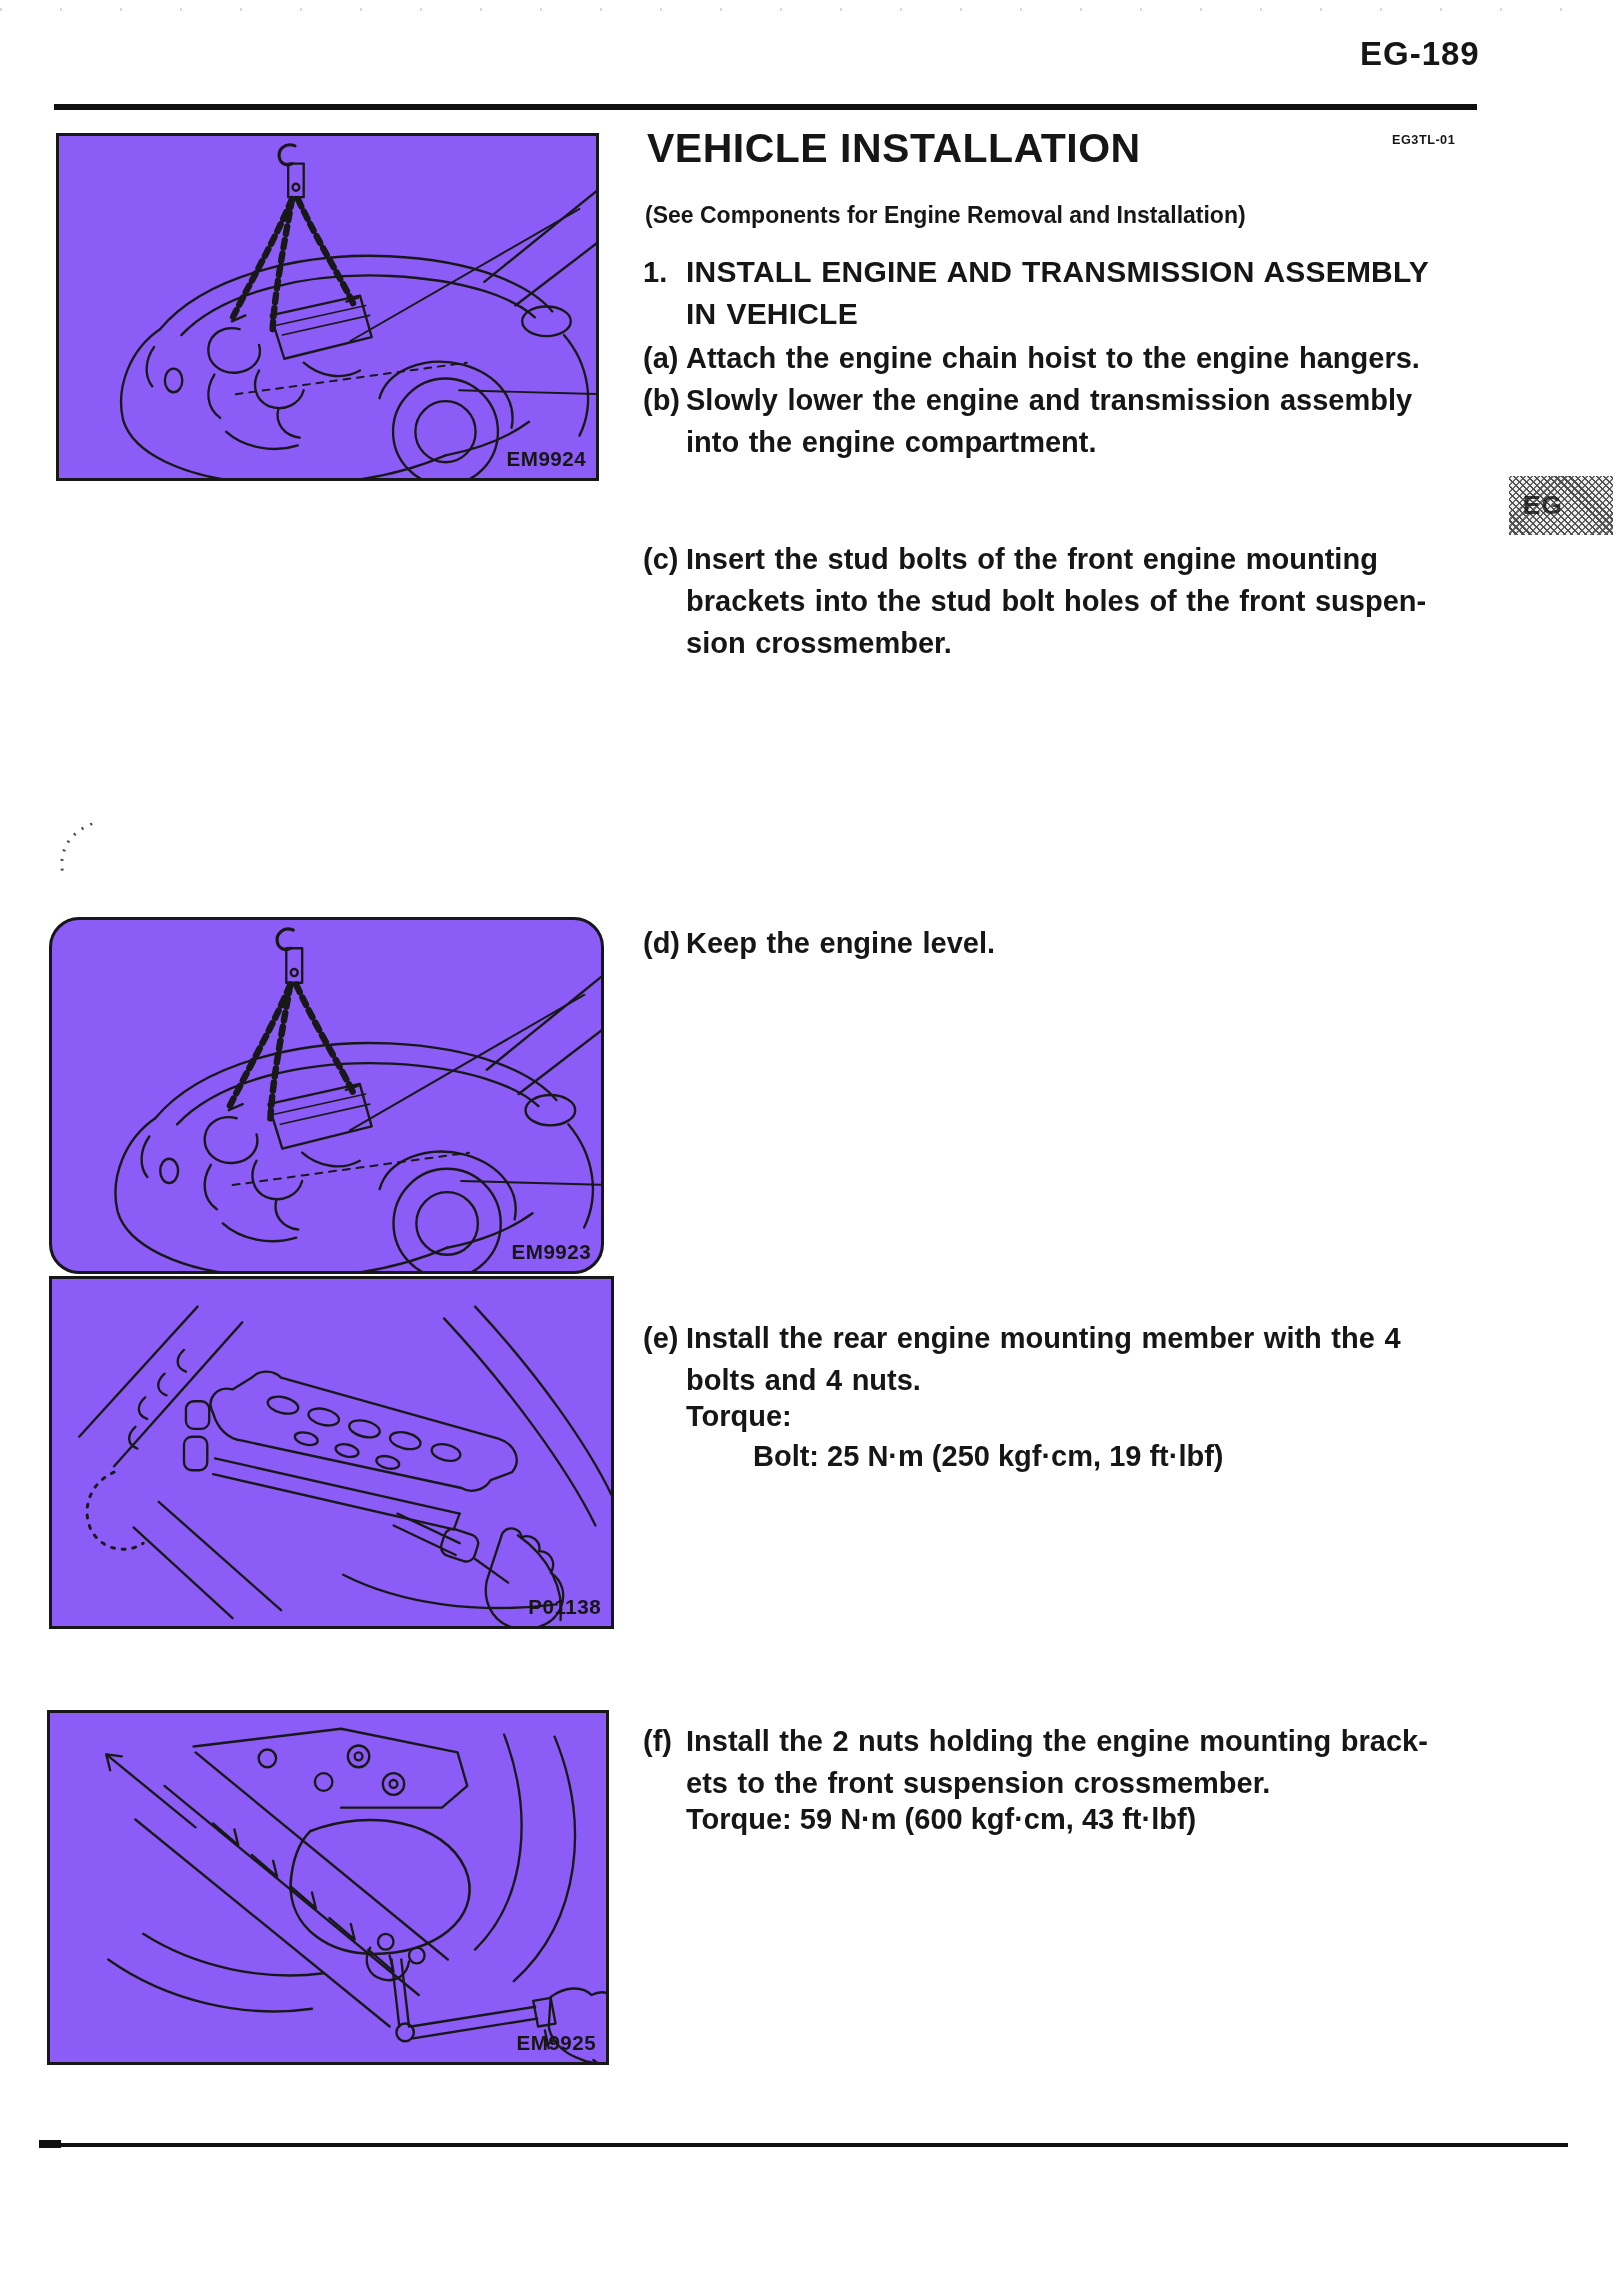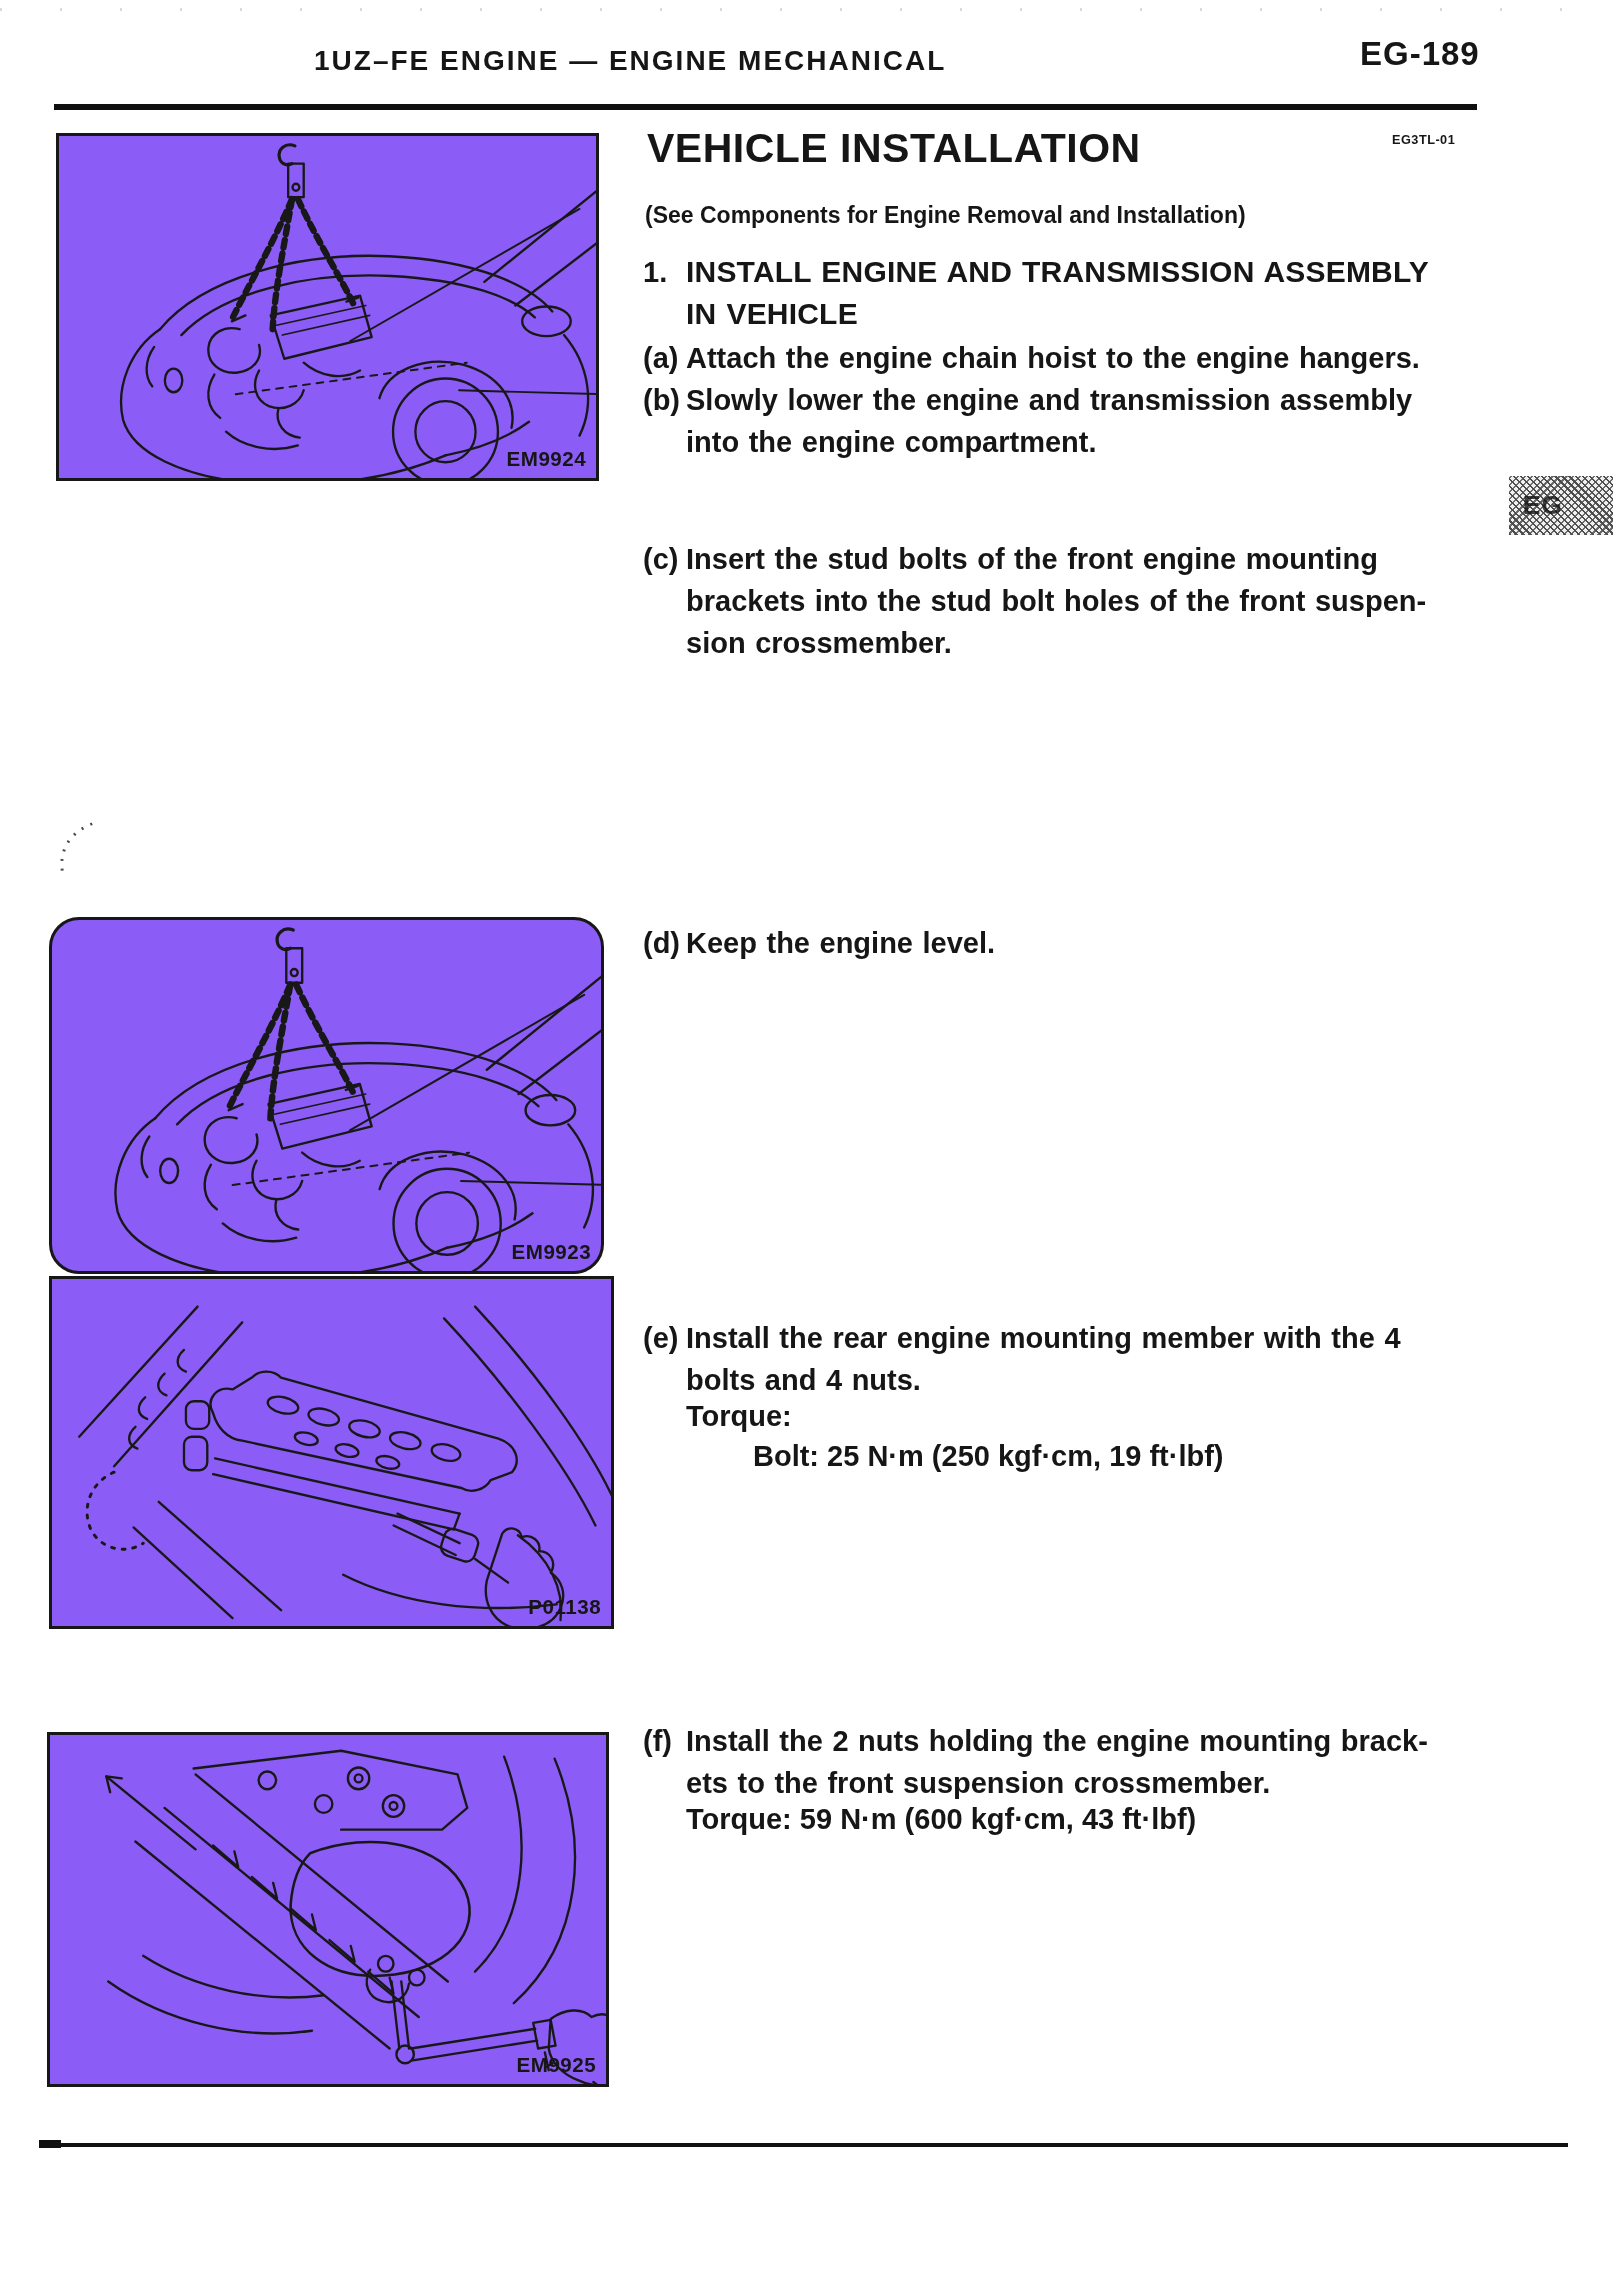--- a/index.html
+++ b/index.html
@@ -85,21 +85,20 @@
         <path d="M226 276 C222 292 232 304 248 306"></path>
         <path d="M178 188 l14 -6"></path>
         <path d="M296 168 l12 -4"></path>
         <path d="M172 300 C190 316 220 322 246 314"></path>
         <path d="M182 262 L420 230" stroke-dasharray="7 7" stroke-width="2"></path>
       </g>
     </defs>
   </svg>
 
   <div class="scan-noise"></div>
-  <div class="hdr-title">1UZ–FE ENGINE — ENGINE MECHANICAL</div>
   <div class="hdr-page">EG-189</div>
   <div class="hdr-rule"></div>
 
   <div class="eg-tab">
     <span>EG</span>
   </div>
 
   <div class="fig" style="left:56px;top:133px;width:543px;height:348px;">
     <svg viewBox="0 0 553 347" preserveAspectRatio="none">
       <use href="#car-hoist"></use>
@@ -194,21 +193,21 @@
   </div>
 
   <div class="item" style="top:1317px;">
     <div class="mk">(e)</div>
     <div class="tx">Install the rear engine mounting member with the 4
 bolts and 4 nuts.</div>
   </div>
   <div class="tq-label" style="top:1400px;">Torque:</div>
   <div class="tq-line" style="top:1440px;">Bolt: 25 N·m (250 kgf·cm, 19 ft·lbf)</div>
 
-  <div class="fig" style="left:47px;top:1710px;width:562px;height:355px;margin-top:22px;">
+  <div class="fig" style="left:47px;top:1710px;width:562px;height:355px;">
     <svg viewBox="0 0 573 354" preserveAspectRatio="none">
       <g fill="none" stroke="#181818" stroke-width="2.4" stroke-linecap="round" stroke-linejoin="round">
         <path d="M148 34 L300 16 L420 40 L430 74 L404 96 L300 96"></path>
         <circle cx="318" cy="44" r="11"></circle>
           <circle cx="318" cy="44" r="4"></circle>
         <circle cx="354" cy="72" r="11"></circle>
           <circle cx="354" cy="72" r="4"></circle>
         <circle cx="282" cy="70" r="9"></circle>
           <circle cx="224" cy="46" r="9"></circle>
         <path d="M58 42 L150 116"></path>

